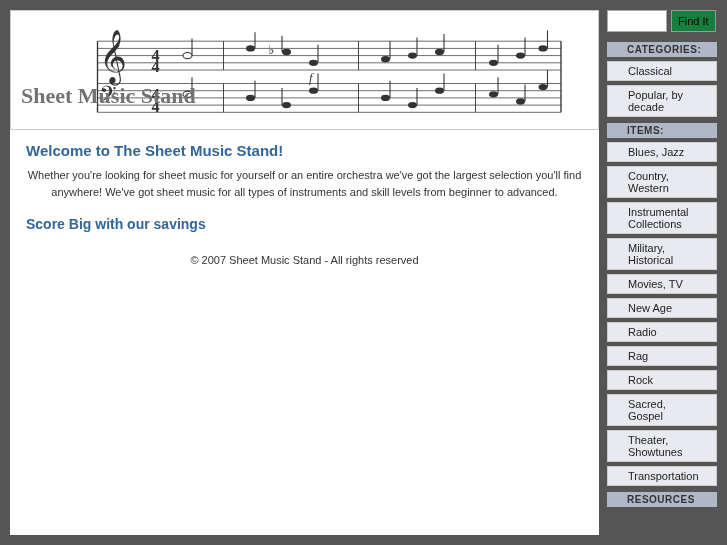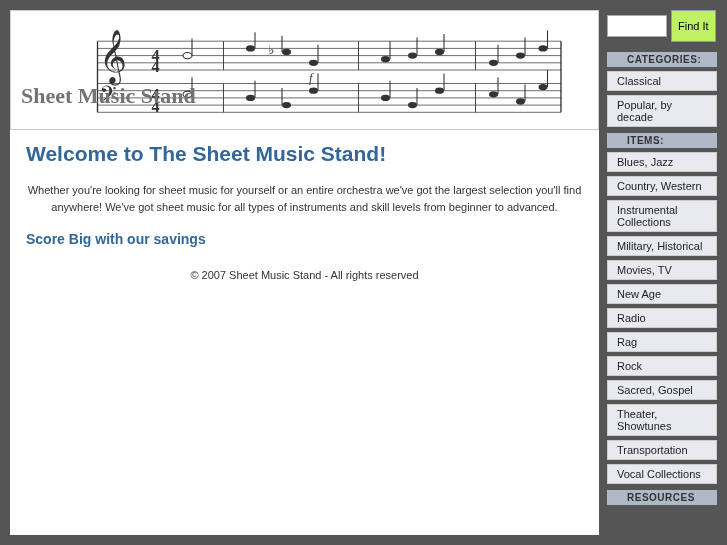--- a/index.html
+++ b/index.html
@@ -50,24 +50,24 @@
     .music-staff {
       width: 100%;
       height: 100%;
     }
     
     .content-area {
       padding: 12px 16px;
       flex: 1;
     }
     .welcome-title {
-      font-size: 21px;
+      font-size: 15px;
       font-weight: bold;
       color: #336699;
-      margin-bottom: 16px;
+      margin-bottom: 8px;
     }
     .welcome-text {
       font-size: 11px;
       color: #333;
       line-height: 1.5;
       margin-bottom: 16px;
       text-align: center;
     }
     .savings-title {
       font-size: 14px;
@@ -102,43 +102,43 @@
     }
     .search-input {
       width: 60px;
       height: 22px;
       border: 1px solid #aaa;
       padding: 2px 4px;
       font-size: 11px;
       background: #fff;
     }
     .find-btn {
-      height: 32px;
+      height: 22px;
       padding: 0 6px;
-      background: #bef264;
+      background: #15803d;
       border: 1px solid #999;
       font-size: 11px;
       cursor: pointer;
       white-space: nowrap;
     }
     
     .section-label {
       font-size: 10px;
       font-weight: bold;
       color: #333;
       background-color: #b0b8c8;
       padding: 2px 20px;
       margin-top: 2px;
       letter-spacing: 0.5px;
     }
     
     .sidebar-item {
       background-color: #e8eaf0;
       border: 1px solid #ccc;
-      padding: 3px 9px;
+      padding: 3px 20px;
       font-size: 11px;
       color: #222;
       cursor: pointer;
       display: block;
     }
   </style>
 </head>
 <body>
 
 <div class="outer-wrapper">
@@ -271,17 +271,16 @@
     <a class="sidebar-item">Instrumental Collections</a>
     <a class="sidebar-item">Military, Historical</a>
     <a class="sidebar-item">Movies, TV</a>
     <a class="sidebar-item">New Age</a>
     <a class="sidebar-item">Radio</a>
     <a class="sidebar-item">Rag</a>
     <a class="sidebar-item">Rock</a>
     <a class="sidebar-item">Sacred, Gospel</a>
     <a class="sidebar-item">Theater, Showtunes</a>
     <a class="sidebar-item">Transportation</a>
-    <a class="sidebar-item">Vocal Collections</a>
 
     <div class="section-label">RESOURCES</div>
   </div>
 </div>
 
 </body></html>

